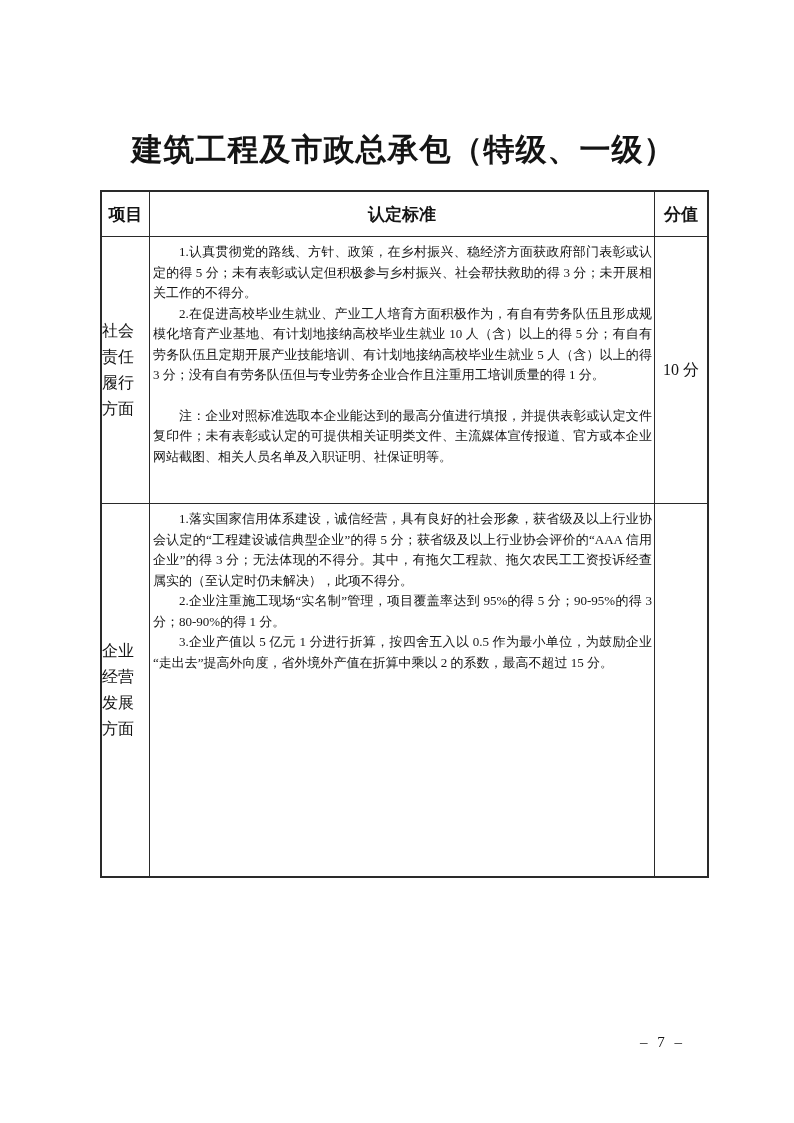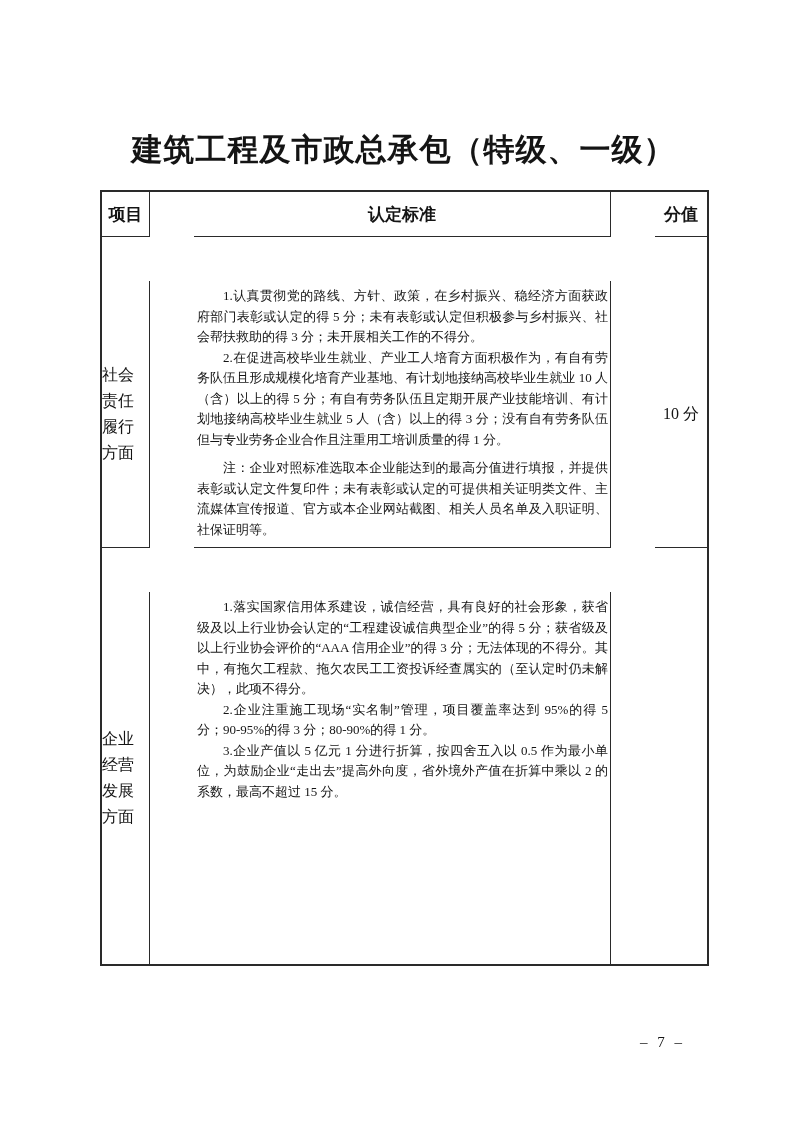--- a/index.html
+++ b/index.html
@@ -18,21 +18,20 @@
     text-align:center;font-size:31px;font-weight:bold;letter-spacing:1px;
     white-space:nowrap;
   }
   .tbl{
     position:absolute;left:100px;top:190px;width:605px;
     border:2px solid #2a2a2a;
     display:grid;
     grid-template-columns:48px 1fr 52px;
     grid-template-rows:45px 267px 372px;
     background:#ffffff;
-    gap:44px;
   }
   .cell{
     border-right:1px solid #2a2a2a;
     border-bottom:1px solid #2a2a2a;
     overflow:hidden;
     box-sizing:border-box;
   }
   .cell.last-col{border-right:none;}
   .cell.last-row{border-bottom:none;}
   .hdr{
@@ -43,21 +42,21 @@
     display:flex;flex-direction:column;align-items:flex-start;justify-content:center;
     font-size:16px;line-height:26px;text-align:center;
   }
   .std-cell{
     padding:5px 2px 0 3px;
     font-size:13px;line-height:20.5px;
     text-align:justify;
     font-family:Liberation Serif, serif;
   }
   .std-cell p{margin:0;text-indent:2em;}
-  .std-cell p.note{margin-top:8px;}
+  .std-cell p.note{margin-top:20px;}
   .std-cell p.first-gap{}
   .score-cell{
     display:flex;align-items:center;justify-content:center;
     font-size:16px;white-space:nowrap;
   }
   .page-number{
     position:absolute;left:640px;top:1034px;
     font-size:15px;letter-spacing:3px;white-space:nowrap;
   }
 </style>

